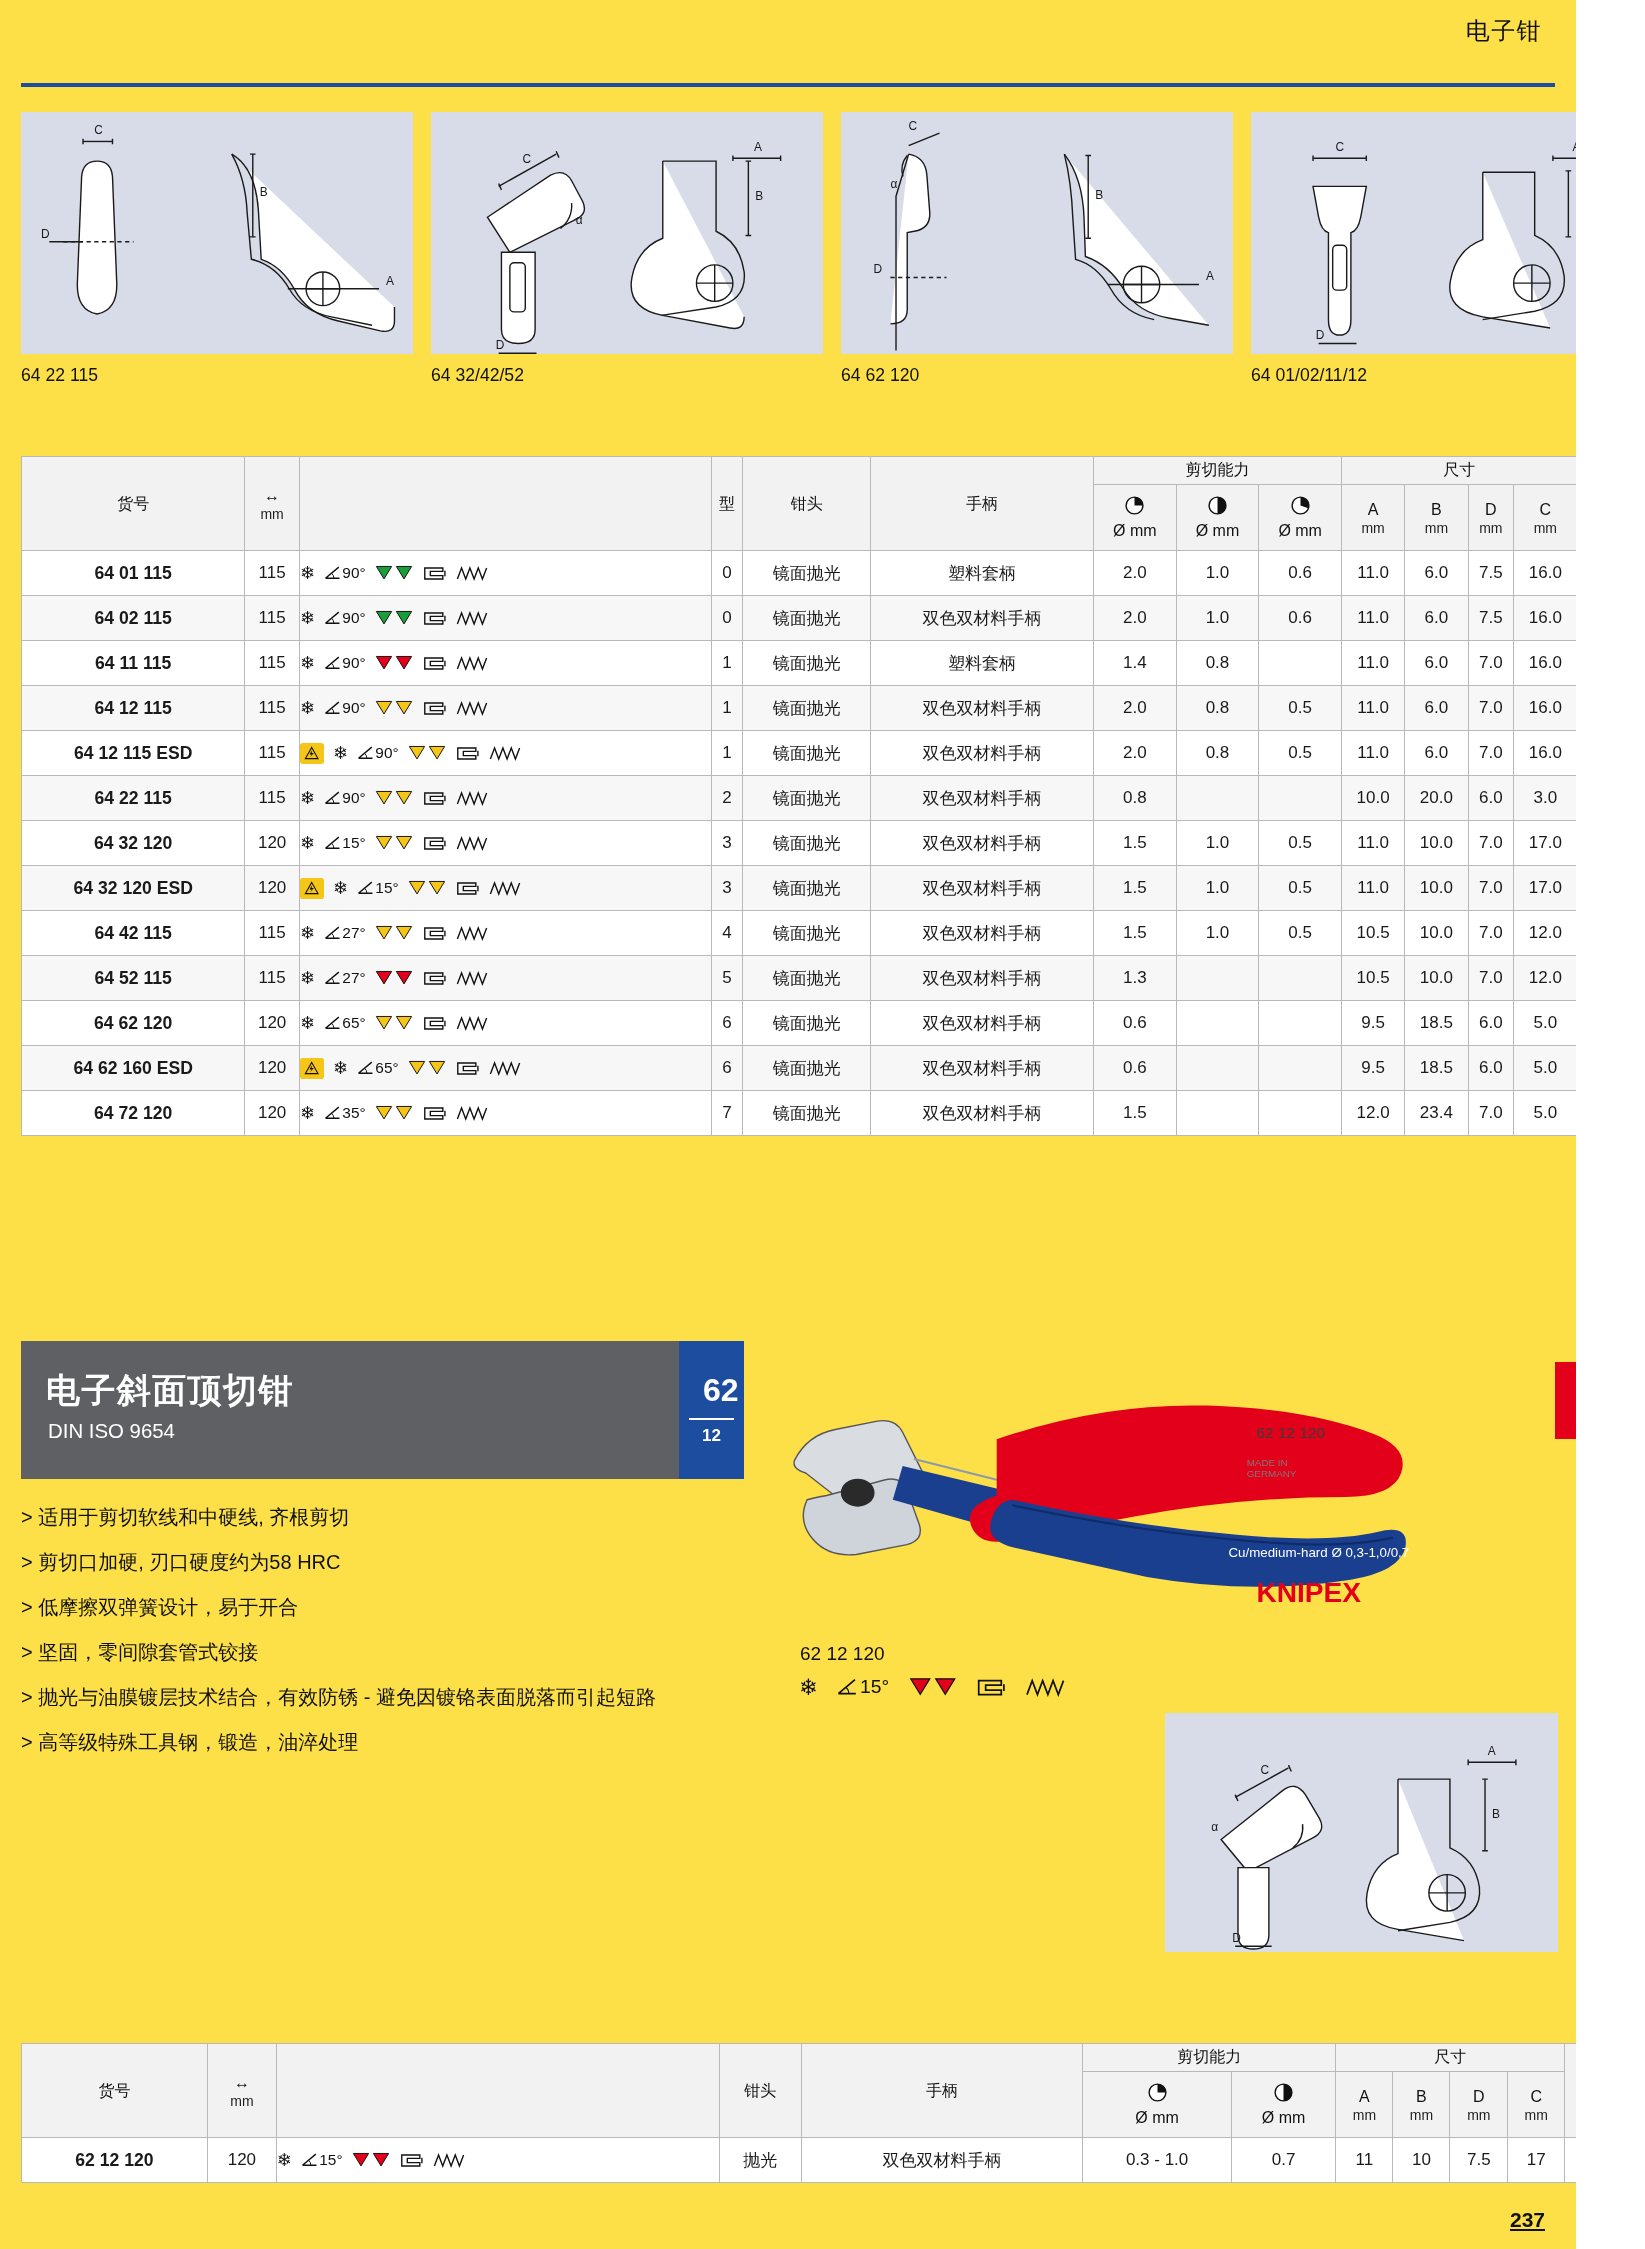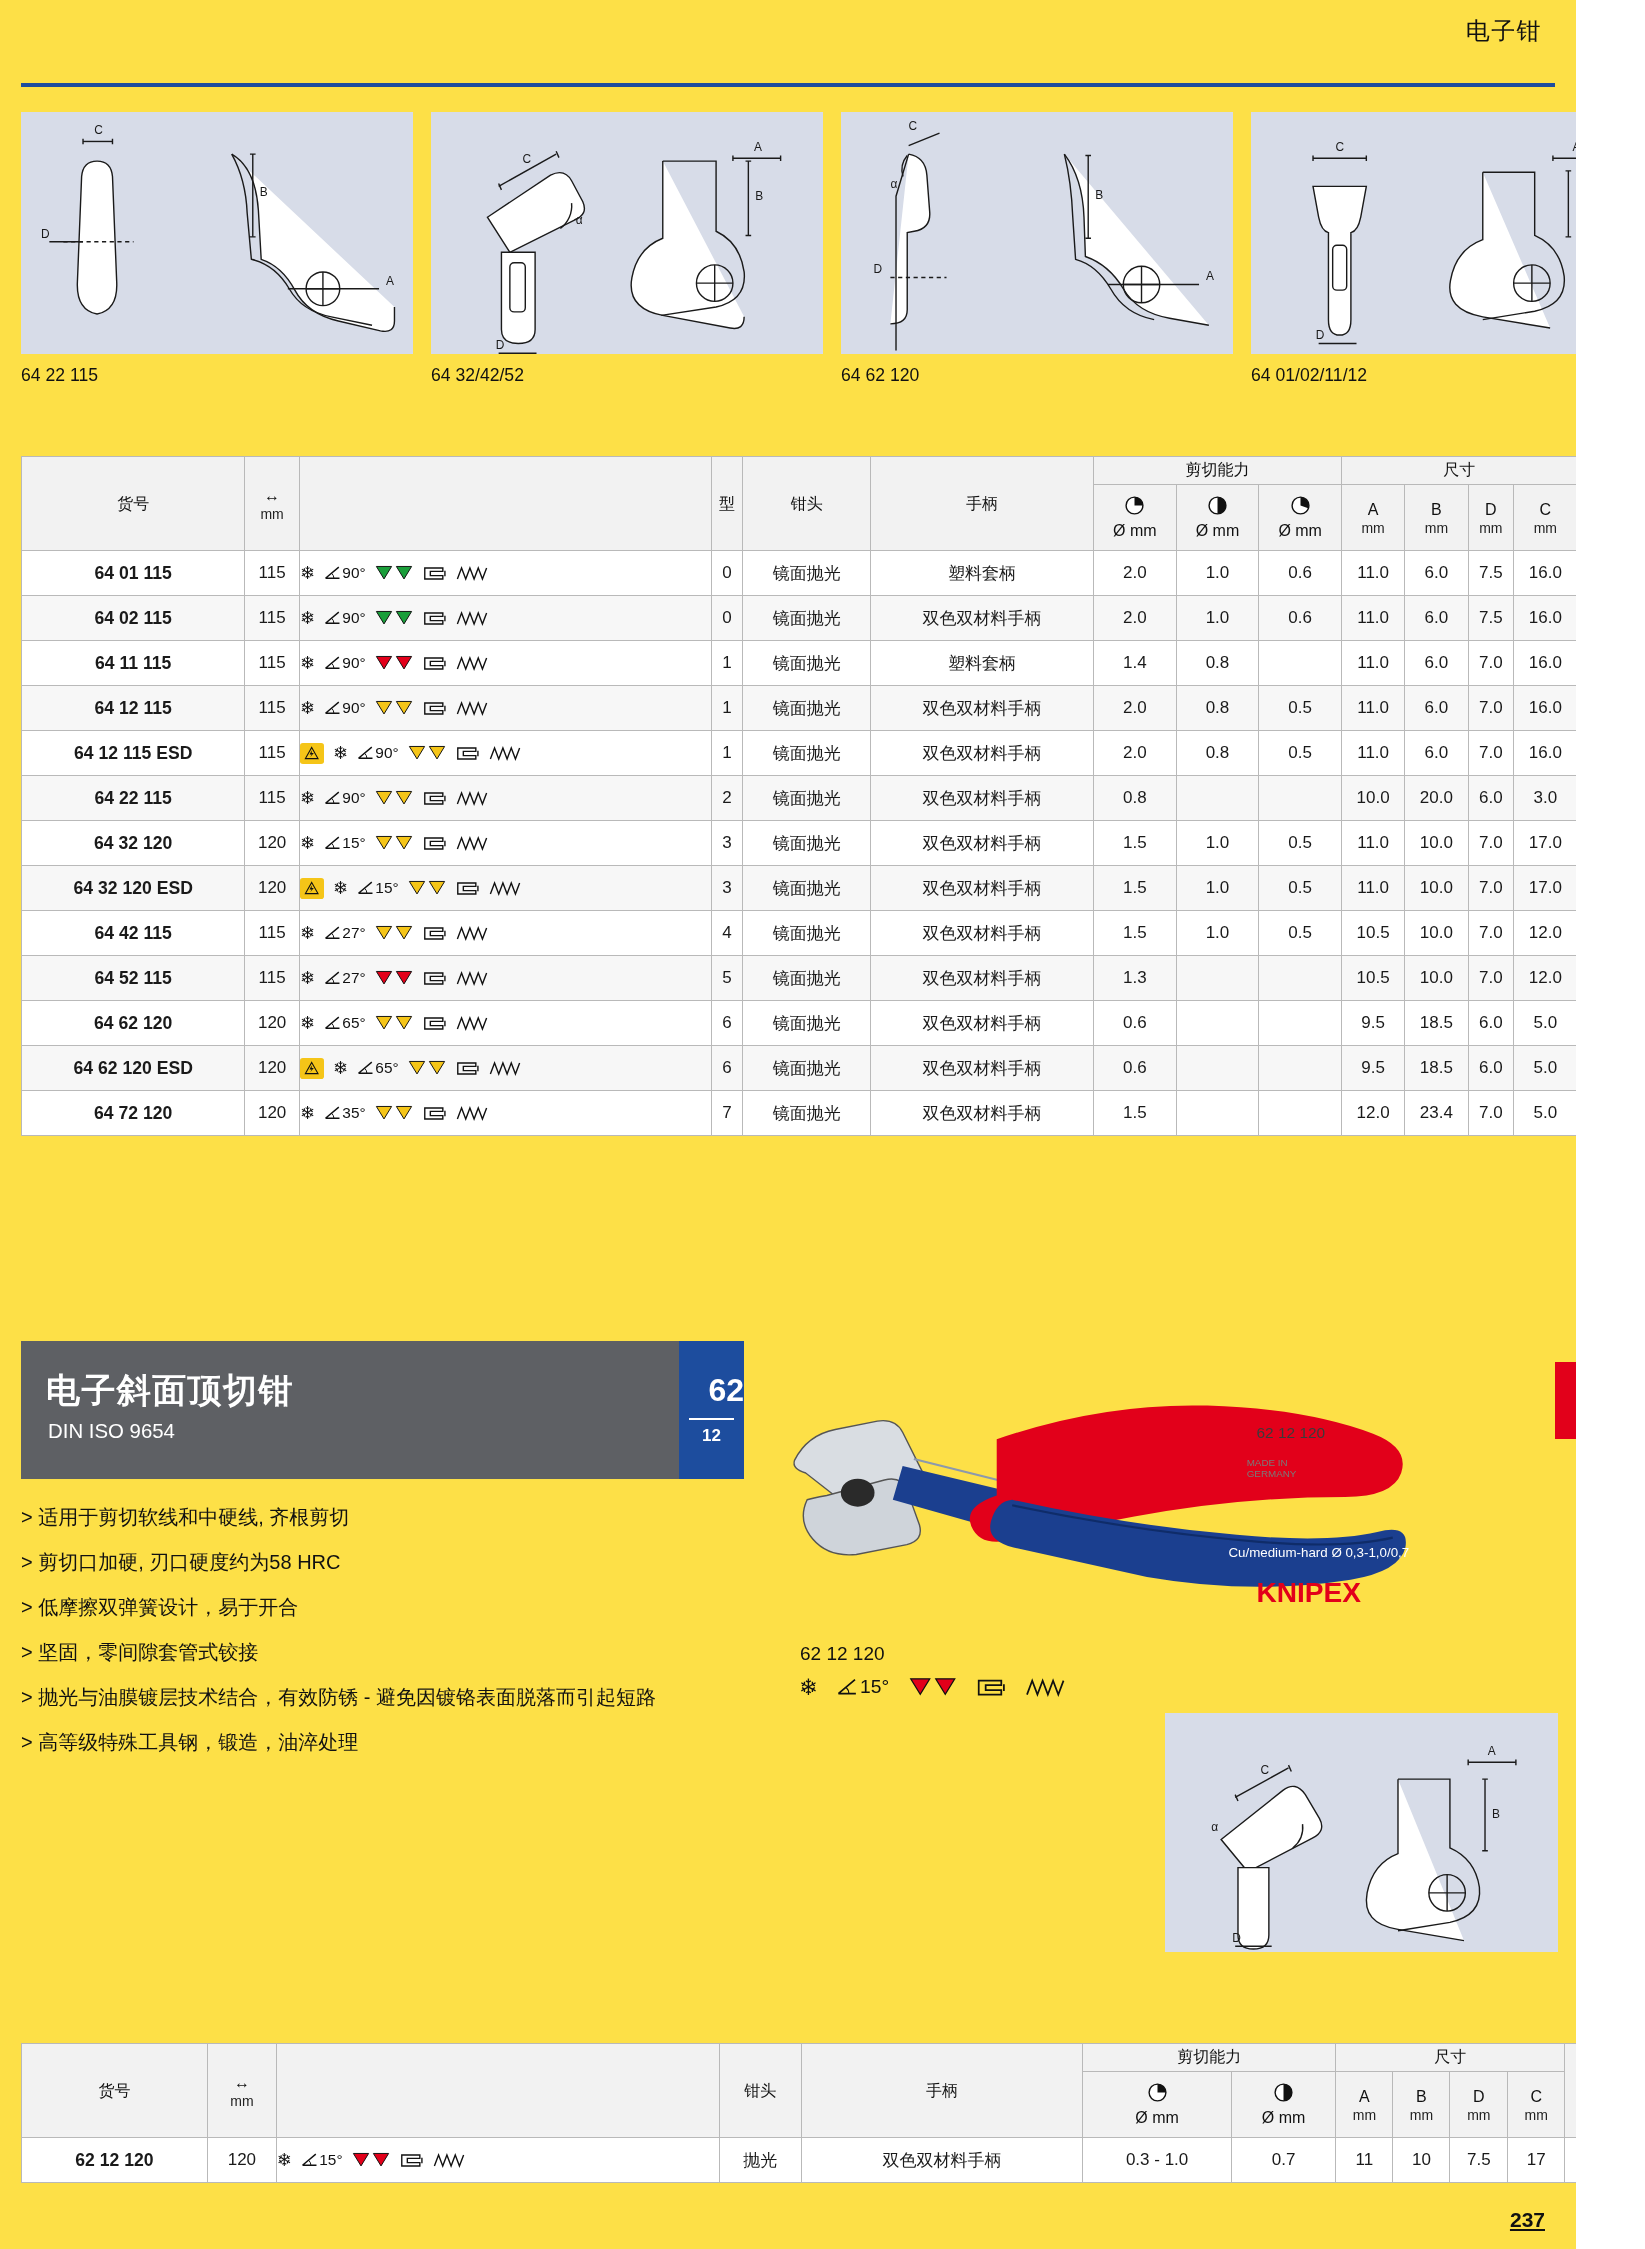--- a/index.html
+++ b/index.html
@@ -141,21 +141,21 @@
   }
   .sec-badge {
     position: absolute;
     right: 0; top: 0;
     width: 65px; height: 138px;
     background: #1d4d9e;
     color: #fff;
   }
   .sec-badge .b1 {
     position:absolute; top: 31px; left:0; right:0;
-    text-align:right; font-size: 32px; font-weight: bold;
+    text-align:left; font-size: 32px; font-weight: bold; padding-left: 24px;
   }
   .sec-badge .b2 {
     position:absolute; top: 77px; left:0; right:0;
     text-align:center; font-size: 17px; font-weight: bold;
     border-top: 2.1px solid #fff;
     padding-top: 5.6px;
     margin: 0 9.8px;
   }
   .bullets {
     margin-top: 25px;
@@ -941,21 +941,21 @@
             <td>0.6</td>
             <td></td>
             <td></td>
             <td>9.5</td>
             <td>18.5</td>
             <td>6.0</td>
             <td>5.0</td>
             <td>70</td>
           </tr>
           <tr>
-            <td class="artnr">64 62 120 ESD</td>
+            <td class="artnr">64 62 160 ESD</td>
             <td>120</td>
             <td class="icons">
               <div class="pic-row">
                 <span class="esd">
                   <svg width="15.4" height="14" viewBox="0 0 22 20">
                     <path d="M11 2 L20 18 L2 18 Z" fill="none" stroke="#111" stroke-width="1.6"></path>
                     <path d="M11 6 L8 12 L11 12 L9 16 L14 10 L11 10 Z" fill="#111"></path>
                   </svg>
                 </span>
                 <span class="ico-snow">❄</span>

